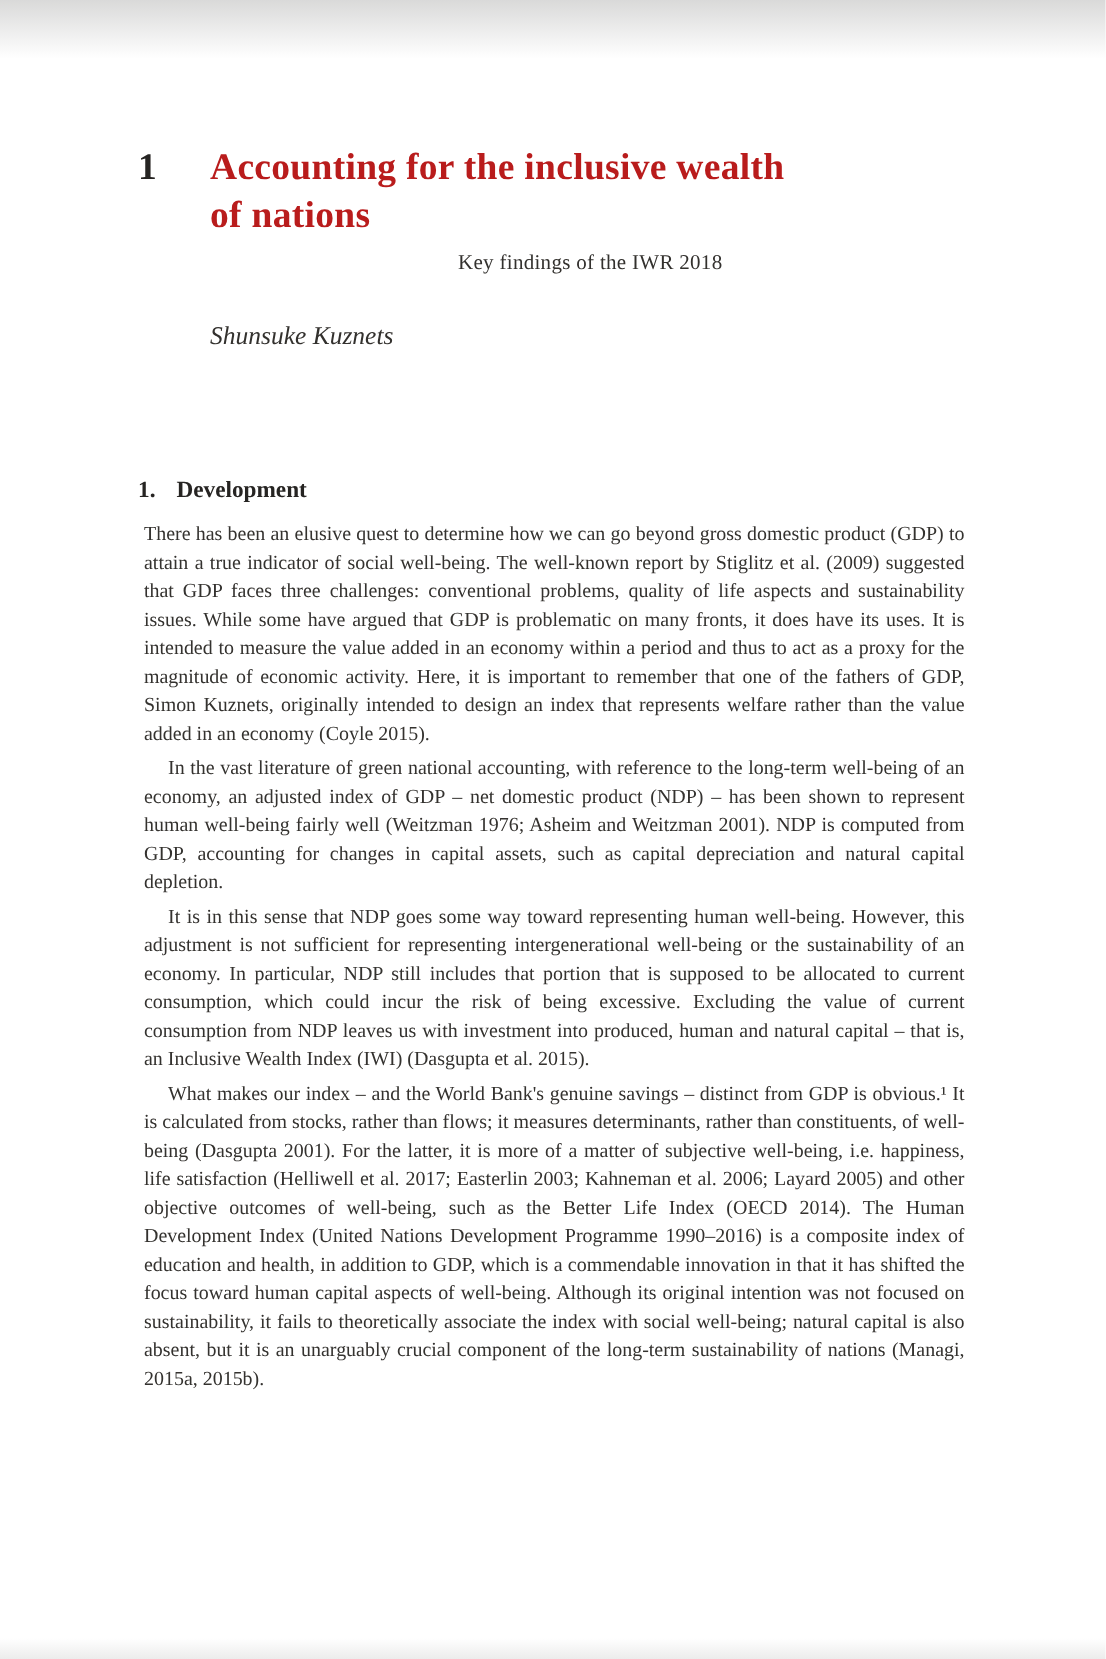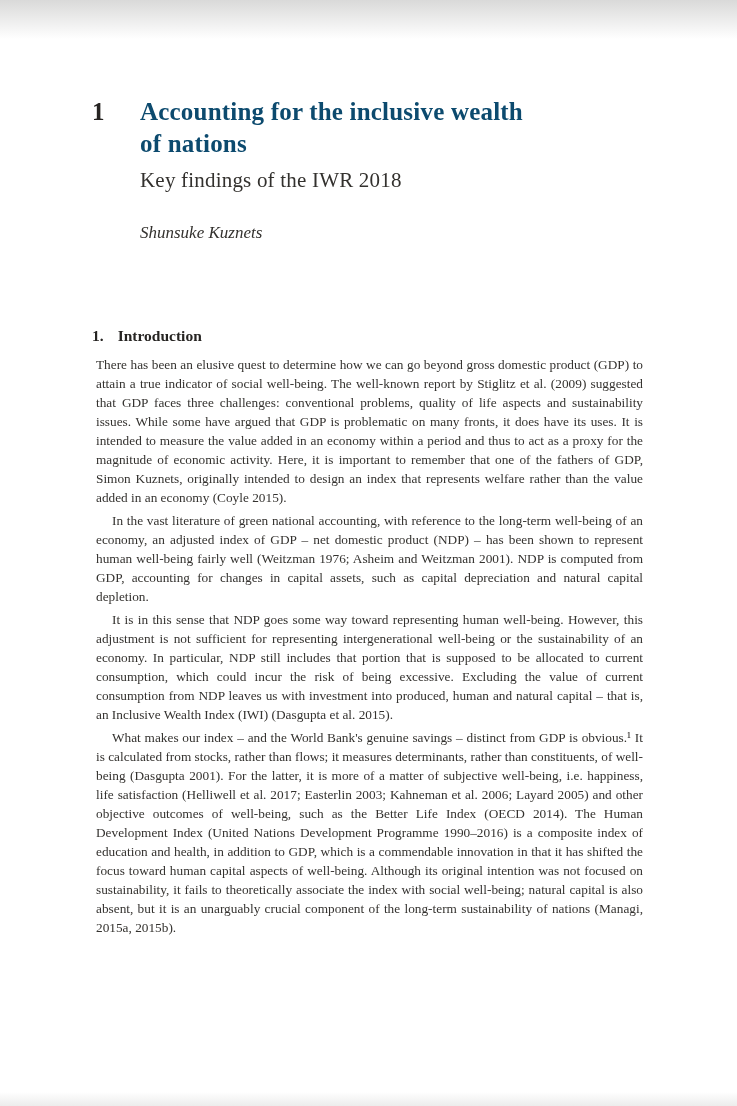--- a/index.html
+++ b/index.html
@@ -47,29 +47,30 @@
     flex: 0 0 48px;
     line-height: 1.25;
     color: #262422;
   }
   .chapter-title {
     margin: 0;
     font-size: 25px;
     font-weight: bold;
     line-height: 1.26;
     max-width: 390px;
-    color: #0c4a6e;
+    color: #b91c1c;
     letter-spacing: 0.2px;
   }
   .chapter-subtitle {
     margin: 9px 0 0 48px;
-    font-size: 21px;
+    font-size: 14px;
     font-weight: normal;
     color: #33312e;
     letter-spacing: 0.2px;
+    text-align: center;
   }
   .author {
     margin: 30px 0 0 48px;
     font-size: 17px;
     font-style: italic;
     color: #33312e;
   }
   .section-heading {
     margin: 84px 0 10px 0;
     font-size: 15.5px;
@@ -102,21 +103,21 @@
     <div class="title-row">
       <span class="chapter-num">1</span>
       <h1 class="chapter-title">Accounting for the inclusive wealth of nations</h1>
     </div>
     <h2 class="chapter-subtitle">Key findings of the IWR 2018</h2>
     <div class="author">Shunsuke Kuznets</div>
   </header>
 
   <section class="body-text">
     <h3 class="section-heading">
-      <span class="sec-num">1.</span><span>Introduction</span>
+      <span class="sec-num">1.</span><span>Development</span>
     </h3>
 
     <p>There has been an elusive quest to determine how we can go beyond gross domestic product (GDP) to attain a true indicator of social well-being. The well-known report by Stiglitz et al. (2009) suggested that GDP faces three challenges: conventional problems, quality of life aspects and sustainability issues. While some have argued that GDP is problematic on many fronts, it does have its uses. It is intended to measure the value added in an economy within a period and thus to act as a proxy for the magnitude of economic activity. Here, it is important to remember that one of the fathers of GDP, Simon Kuznets, originally intended to design an index that represents welfare rather than the value added in an economy (Coyle 2015).</p>
     <p>In the vast literature of green national accounting, with reference to the long-term well-being of an economy, an adjusted index of GDP – net domestic product (NDP) – has been shown to represent human well-being fairly well (Weitzman 1976; Asheim and Weitzman 2001). NDP is computed from GDP, accounting for changes in capital assets, such as capital depreciation and natural capital depletion.</p>
     <p>It is in this sense that NDP goes some way toward representing human well-being. However, this adjustment is not sufficient for representing intergenerational well-being or the sustainability of an economy. In particular, NDP still includes that portion that is supposed to be allocated to current consumption, which could incur the risk of being excessive. Excluding the value of current consumption from NDP leaves us with investment into produced, human and natural capital – that is, an Inclusive Wealth Index (IWI) (Dasgupta et al. 2015).</p>
     <p>What makes our index – and the World Bank's genuine savings – distinct from GDP is obvious.¹ It is calculated from stocks, rather than flows; it measures determinants, rather than constituents, of well-being (Dasgupta 2001). For the latter, it is more of a matter of subjective well-being, i.e. happiness, life satisfaction (Helliwell et al. 2017; Easterlin 2003; Kahneman et al. 2006; Layard 2005) and other objective outcomes of well-being, such as the Better Life Index (OECD 2014). The Human Development Index (United Nations Development Programme 1990–2016) is a composite index of education and health, in addition to GDP, which is a commendable innovation in that it has shifted the focus toward human capital aspects of well-being. Although its original intention was not focused on sustainability, it fails to theoretically associate the index with social well-being; natural capital is also absent, but it is an unarguably crucial component of the long-term sustainability of nations (Managi, 2015a, 2015b).</p>
   </section>
 
 </div>
 

